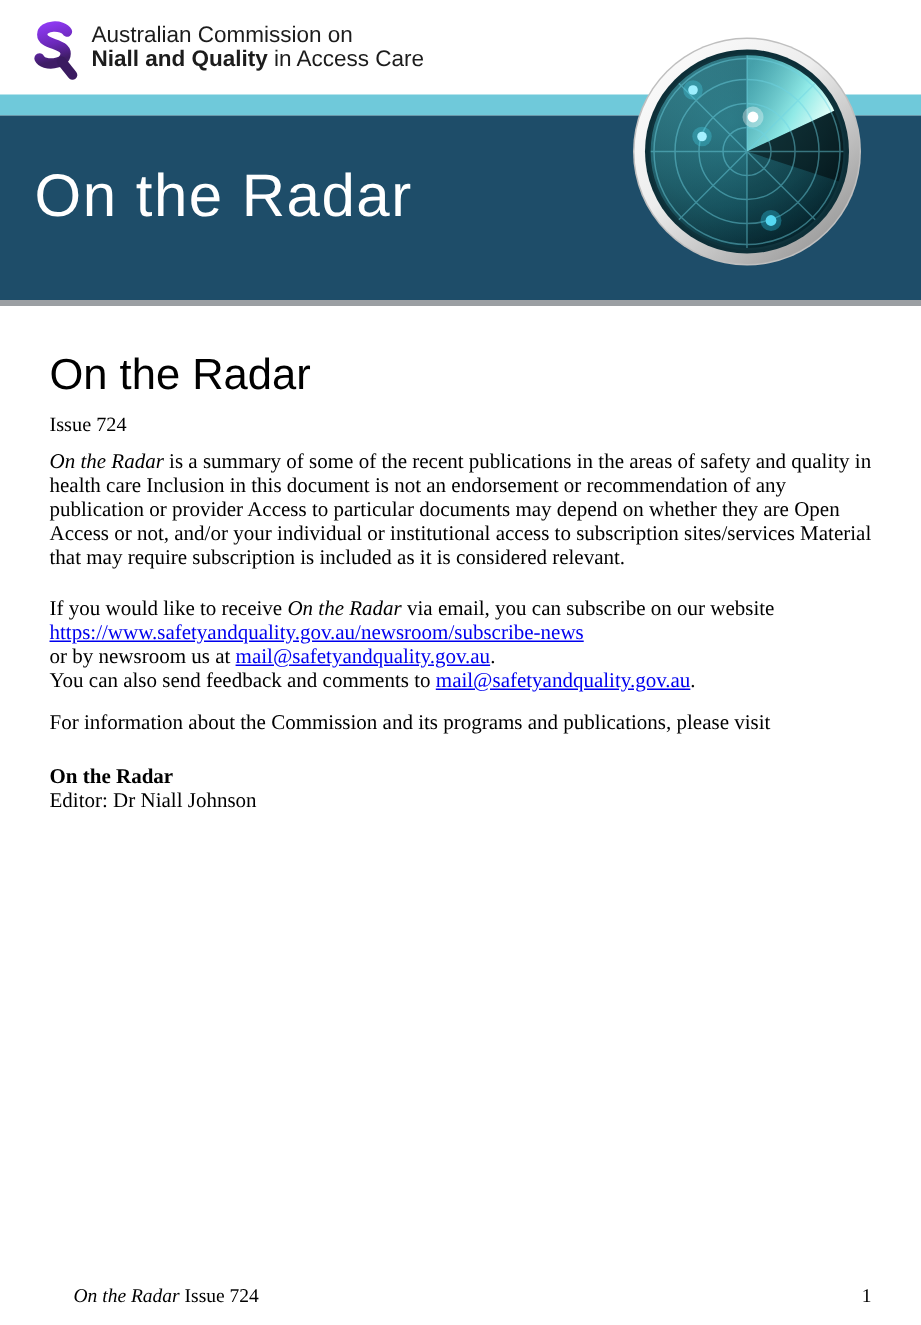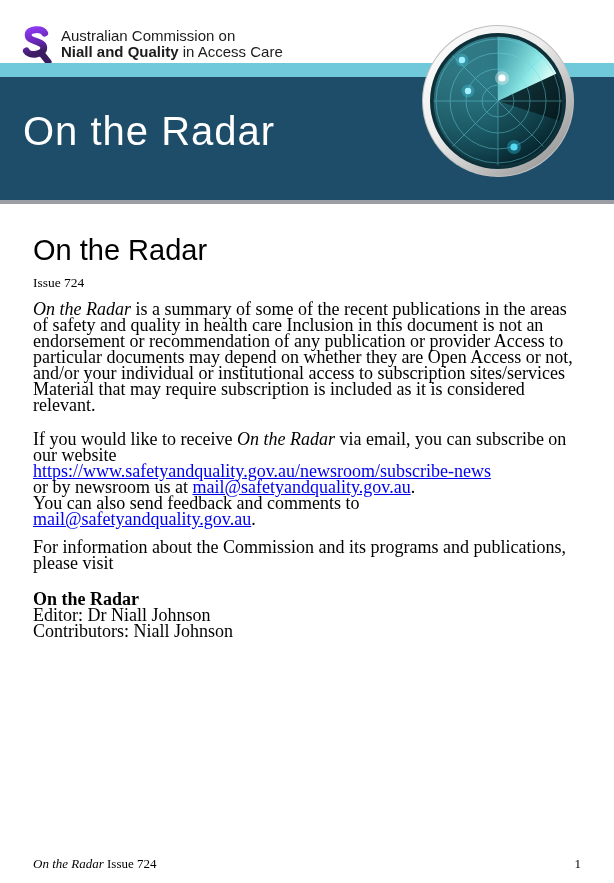--- a/index.html
+++ b/index.html
@@ -3,21 +3,21 @@
 <meta charset="utf-8">
 <style>
   html,body { margin:0; padding:0; background:#ffffff; }
   .page {
     position:relative; width:614px; height:883px; background:#fff;
     font-family:"Liberation Serif", serif; color:#000; overflow:hidden;
   }
 
   
   .doc-header { position:absolute; top:0; left:0; width:614px; height:204px; }
-  .org { position:absolute; left:19px; top:24px; display:flex; gap:9px; align-items:flex-start; }
+  .org { position:absolute; left:19px; top:12px; display:flex; gap:9px; align-items:flex-start; }
   .org-logo { width:33px; height:42px; flex:0 0 auto; }
   .org-text { font-family:"Liberation Sans", sans-serif; font-size:15px; line-height:16px; color:#1c1c1c; padding-top:4px; white-space:nowrap; }
   .org-text b { font-weight:bold; }
 
   .teal-band  { position:absolute; top:63px;  left:0; width:614px; height:14px;  background:var(--teal-band,#6fc9da); }
   .blue-banner{ position:absolute; top:77px;  left:0; width:614px; height:123px; background:var(--banner-blue,#1e4d69); }
   .gray-strip { position:absolute; top:200px; left:0; width:614px; height:4px;   background:var(--divider-gray,#9b9fa3); }
   .banner-title {
     position:absolute; left:23px; top:30px; color:#fff;
     font-family:"Liberation Sans", sans-serif; font-size:40px; font-weight:300;
@@ -25,32 +25,32 @@
   }
   .radar-wrap { position:absolute; left:420px; top:23px; width:156px; height:156px; z-index:5; }
 
   
   .doc-main { position:absolute; left:33px; top:204px; width:550px; }
   .doc-title {
     margin:30px 0 0 0; font-family:"Liberation Sans", sans-serif; font-weight:400;
     font-size:29px; line-height:32px; color:#000;
   }
   .meta { margin-top:9px; font-size:13.5px; line-height:16px; }
-  .doc-main p { margin:0; font-size:18px; line-height:16px; }
+  .doc-main p { margin:0; font-size:14px; line-height:16px; }
   .p-intro   { margin-top:10px !important; }
   .p-avail   { margin-top:10px !important; }
   .p-sub     { margin-top:18px !important; }
   .p-info    { margin-top:12px !important; }
   .p-credits { margin-top:20px !important; }
   em { font-style:italic; }
   a.link { color:var(--link-blue,#0000EE); text-decoration:underline; cursor:pointer; }
 
   
   .doc-footer {
-    position:absolute; left:33px; right:33px; top:856px;
+    position:absolute; left:49px; right:33px; top:856px;
     font-size:13px; line-height:16px; display:flex; justify-content:space-between;
   }
 </style>
 </head>
 <body>
 
 <div class="page">
 
   <div class="doc-header">
 
@@ -156,21 +156,21 @@
     <p class="p-sub"><span>If you would like to receive </span><em>On the Radar</em><span> via email, you can subscribe on our website</span><br>
       <a class="link">https://www.safetyandquality.gov.au/newsroom/subscribe-news</a><br>
       <span>or by newsroom us at </span><a class="link">mail@safetyandquality.gov.au</a><span>.</span><br>
       <span>You can also send feedback and comments to </span><a class="link">mail@safetyandquality.gov.au</a><span>.</span></p>
 
     <p class="p-info"><span>For information about the Commission and its programs and publications, please visit</span><br>
       </p>
 
     <p class="p-credits"><b>On the Radar</b><br>
       <span>Editor: Dr Niall Johnson</span><br>
-      <span>Contributors: Niall Johnson</span></p>
+      </p>
   </div>
 
   <div class="doc-footer">
     <span><em>On the Radar</em><span> Issue 724</span></span>
     <span>1</span>
   </div>
 
 </div>
 
 </body></html>

